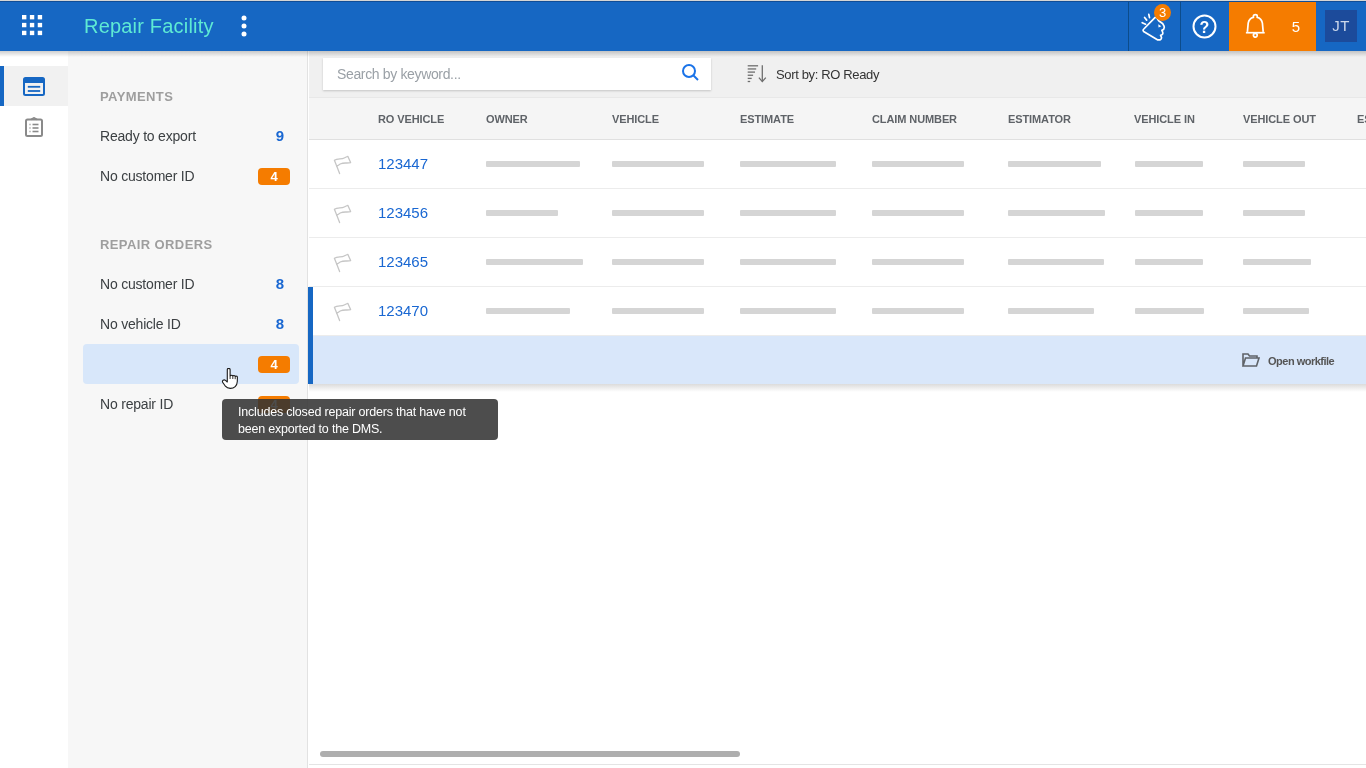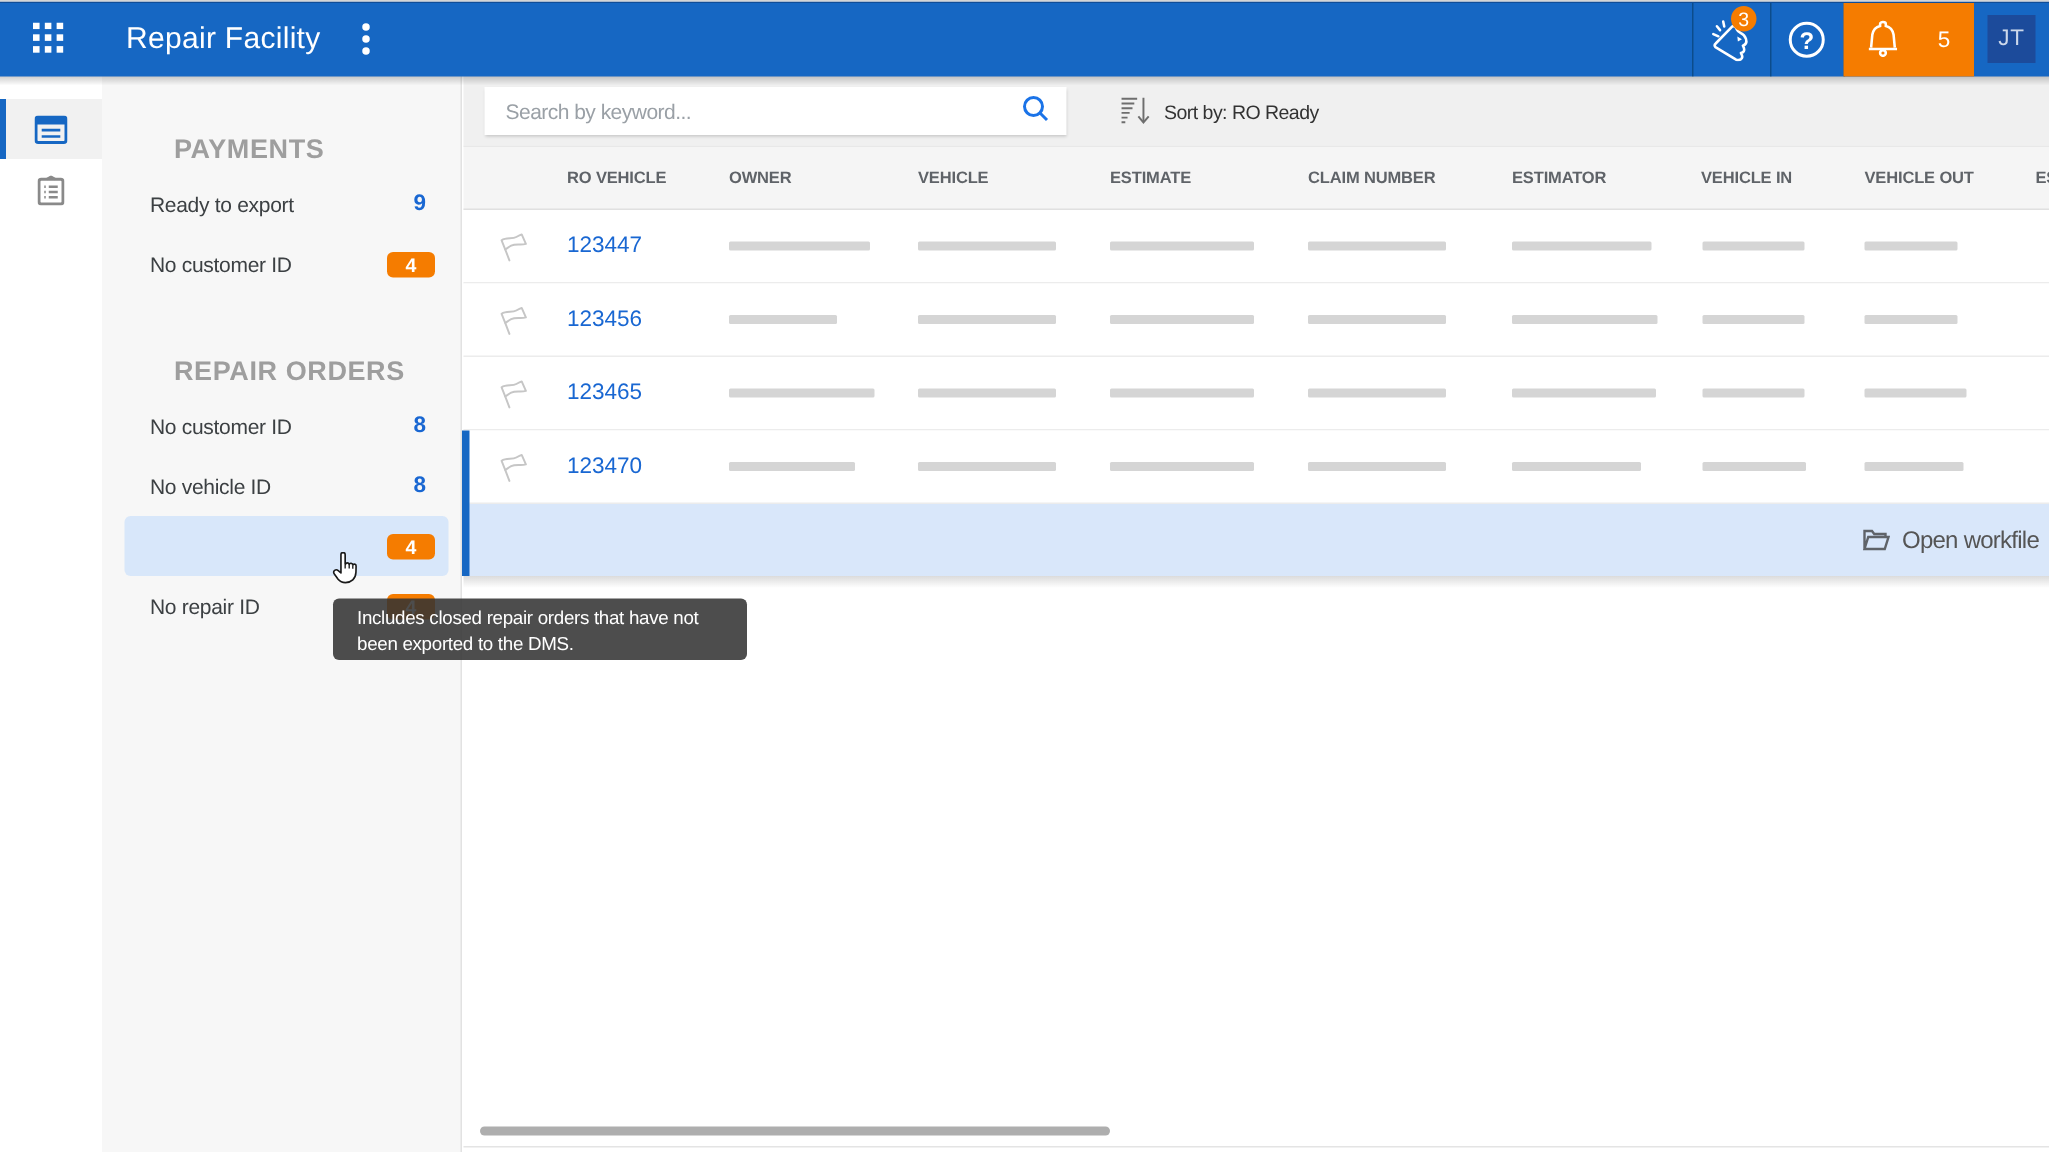--- a/index.html
+++ b/index.html
@@ -4,40 +4,40 @@
 <style>
   * { margin:0; padding:0; box-sizing:border-box; }
   html,body { width:1366px; height:768px; overflow:hidden; font-family:"Liberation Sans", sans-serif; background:#fff; }
   .abs { position:absolute; }
   #stage { position:relative; width:1366px; height:768px; }
 
   
   #appbar { left:0; top:1px; width:1366px; height:49.5px; background:#1667c3; border-top:1px solid rgba(0,0,20,0.25); z-index:20; }
   #topline { left:0; top:0; width:1366px; height:1px; background:#d5d5d5; z-index:21; }
   #appbar .sep { position:absolute; top:0; width:1px; height:49px; background:rgba(0,45,70,0.45); }
-  #title { position:absolute; left:84px; top:13px; color:#ffffff; font-size:20px; letter-spacing:0.2px; }
+  #title { position:absolute; left:84px; top:13px; color:#5eead4; font-size:20px; letter-spacing:0.2px; }
   #pageshadow { left:0; top:50px; width:1366px; height:7px;
      background:linear-gradient(rgba(0,0,0,0.22), rgba(0,0,0,0)); z-index:19; pointer-events:none; }
 
   #orangeblk { position:absolute; left:1229px; top:0; width:87px; height:49px; background:#f57c00; }
   #jtsq { position:absolute; left:1325px; top:8px; width:32px; height:32px; background:#1c4b9b;
       color:#ccd8eb; font-size:15px; text-align:center; line-height:32px; letter-spacing:0.5px; }
   #num5 { position:absolute; left:1288px; top:0; width:16px; height:50px; line-height:50px; text-align:center;
       color:#fff; font-size:15px; }
   #badge3 { position:absolute; left:1154px; top:2px; width:17px; height:17px; border-radius:50%;
       background:#f57c00; color:#fff; font-size:13px; text-align:center; line-height:18px; }
 
   
   #rail { left:0; top:50px; width:68px; height:718px; background:#fff; z-index:5; }
   #railsel { position:absolute; left:0; top:16px; width:68px; height:40px; background:#f1f1f1; }
   #railsel .bar { position:absolute; left:0; top:0; width:4px; height:40px; background:#1667c3; }
 
   
   #sidebar { left:68px; top:50px; width:240px; height:718px; background:#f7f7f7; border-right:1px solid #e2e2e2; z-index:5; }
-  .navhead { position:absolute; left:48px; color:#9e9e9e; font-size:18px; font-weight:bold; letter-spacing:0.4px; }
+  .navhead { position:absolute; left:32px; color:#9e9e9e; font-size:13px; font-weight:bold; letter-spacing:0.4px; }
   .navitem { position:absolute; left:15px; width:216px; height:40px; border-radius:4px; }
   .navitem .t { position:absolute; left:17px; top:0; height:40px; line-height:40px; font-size:14px; letter-spacing:-0.2px; color:#3c4043; }
   .navitem .c { position:absolute; right:15px; top:0; height:40px; line-height:40px; font-size:15px; color:#1967d2; font-weight:bold; }
   .navitem .b { position:absolute; right:9px; top:11.5px; width:32px; height:17px; background:#f57c00; border-radius:4px;
       color:#fff; font-size:13px; font-weight:bold; text-align:center; line-height:17px; }
   .navitem.sel { background:#d8e7fa; }
   .navitem.sel .t { color:#1a6ad4; }
 
   
   #main { left:309px; top:50px; width:1057px; height:718px; background:#fff; z-index:4; }
@@ -50,21 +50,21 @@
   #thead { position:absolute; left:0; top:47px; width:1057px; height:43px; background:#f5f5f5; border-top:1px solid #e8e8e8; border-bottom:1px solid #e0e0e0; }
   .th { position:absolute; top:0; height:43px; line-height:43px; font-size:11px; font-weight:bold; color:#5f6368; letter-spacing:-0.1px; white-space:nowrap; }
 
   .row { position:absolute; left:0; width:1057px; height:49px; background:#fff; border-bottom:1px solid #ececec; }
   .row .ro { position:absolute; left:69px; top:0; height:48px; line-height:48px; font-size:15px; color:#1967d2; }
   .bar6 { position:absolute; top:21px; height:6px; background:#d5d5d5; border-radius:1px; }
   .flag { position:absolute; left:24px; top:15px; }
 
   #selbar { position:absolute; left:308px; top:287px; width:5px; height:97px; background:#1667c3; z-index:6; }
   #actrow { position:absolute; left:0; top:286px; width:1057px; height:48px; background:#d9e7fa; }
-  #acttxt { position:absolute; left:959px; top:0; height:44px; line-height:50px; font-size:16px; color:#555; font-weight:normal; letter-spacing:-0.5px; }
+  #acttxt { position:absolute; left:959px; top:0; height:44px; line-height:50px; font-size:11px; color:#555; font-weight:bold; letter-spacing:-0.5px; }
   #tableshadow { position:absolute; left:0; top:334px; width:1057px; height:8px;
      background:linear-gradient(rgba(0,0,0,0.14), rgba(0,0,0,0)); }
 
   #hscroll { position:absolute; left:11px; top:701px; width:420px; height:6px; background:#aeaeae; border-radius:3px; }
   #bottomline { position:absolute; left:0; top:714px; width:1057px; height:1px; background:#e4e4e4; }
 
   
   #tooltip { left:222px; top:399px; width:276px; height:41px; background:rgba(51,51,51,0.87); border-radius:4px;
      color:#fff; font-size:12.5px; letter-spacing:-0.2px; line-height:17px; padding:5px 0 0 16px; z-index:30; }
 </style>

